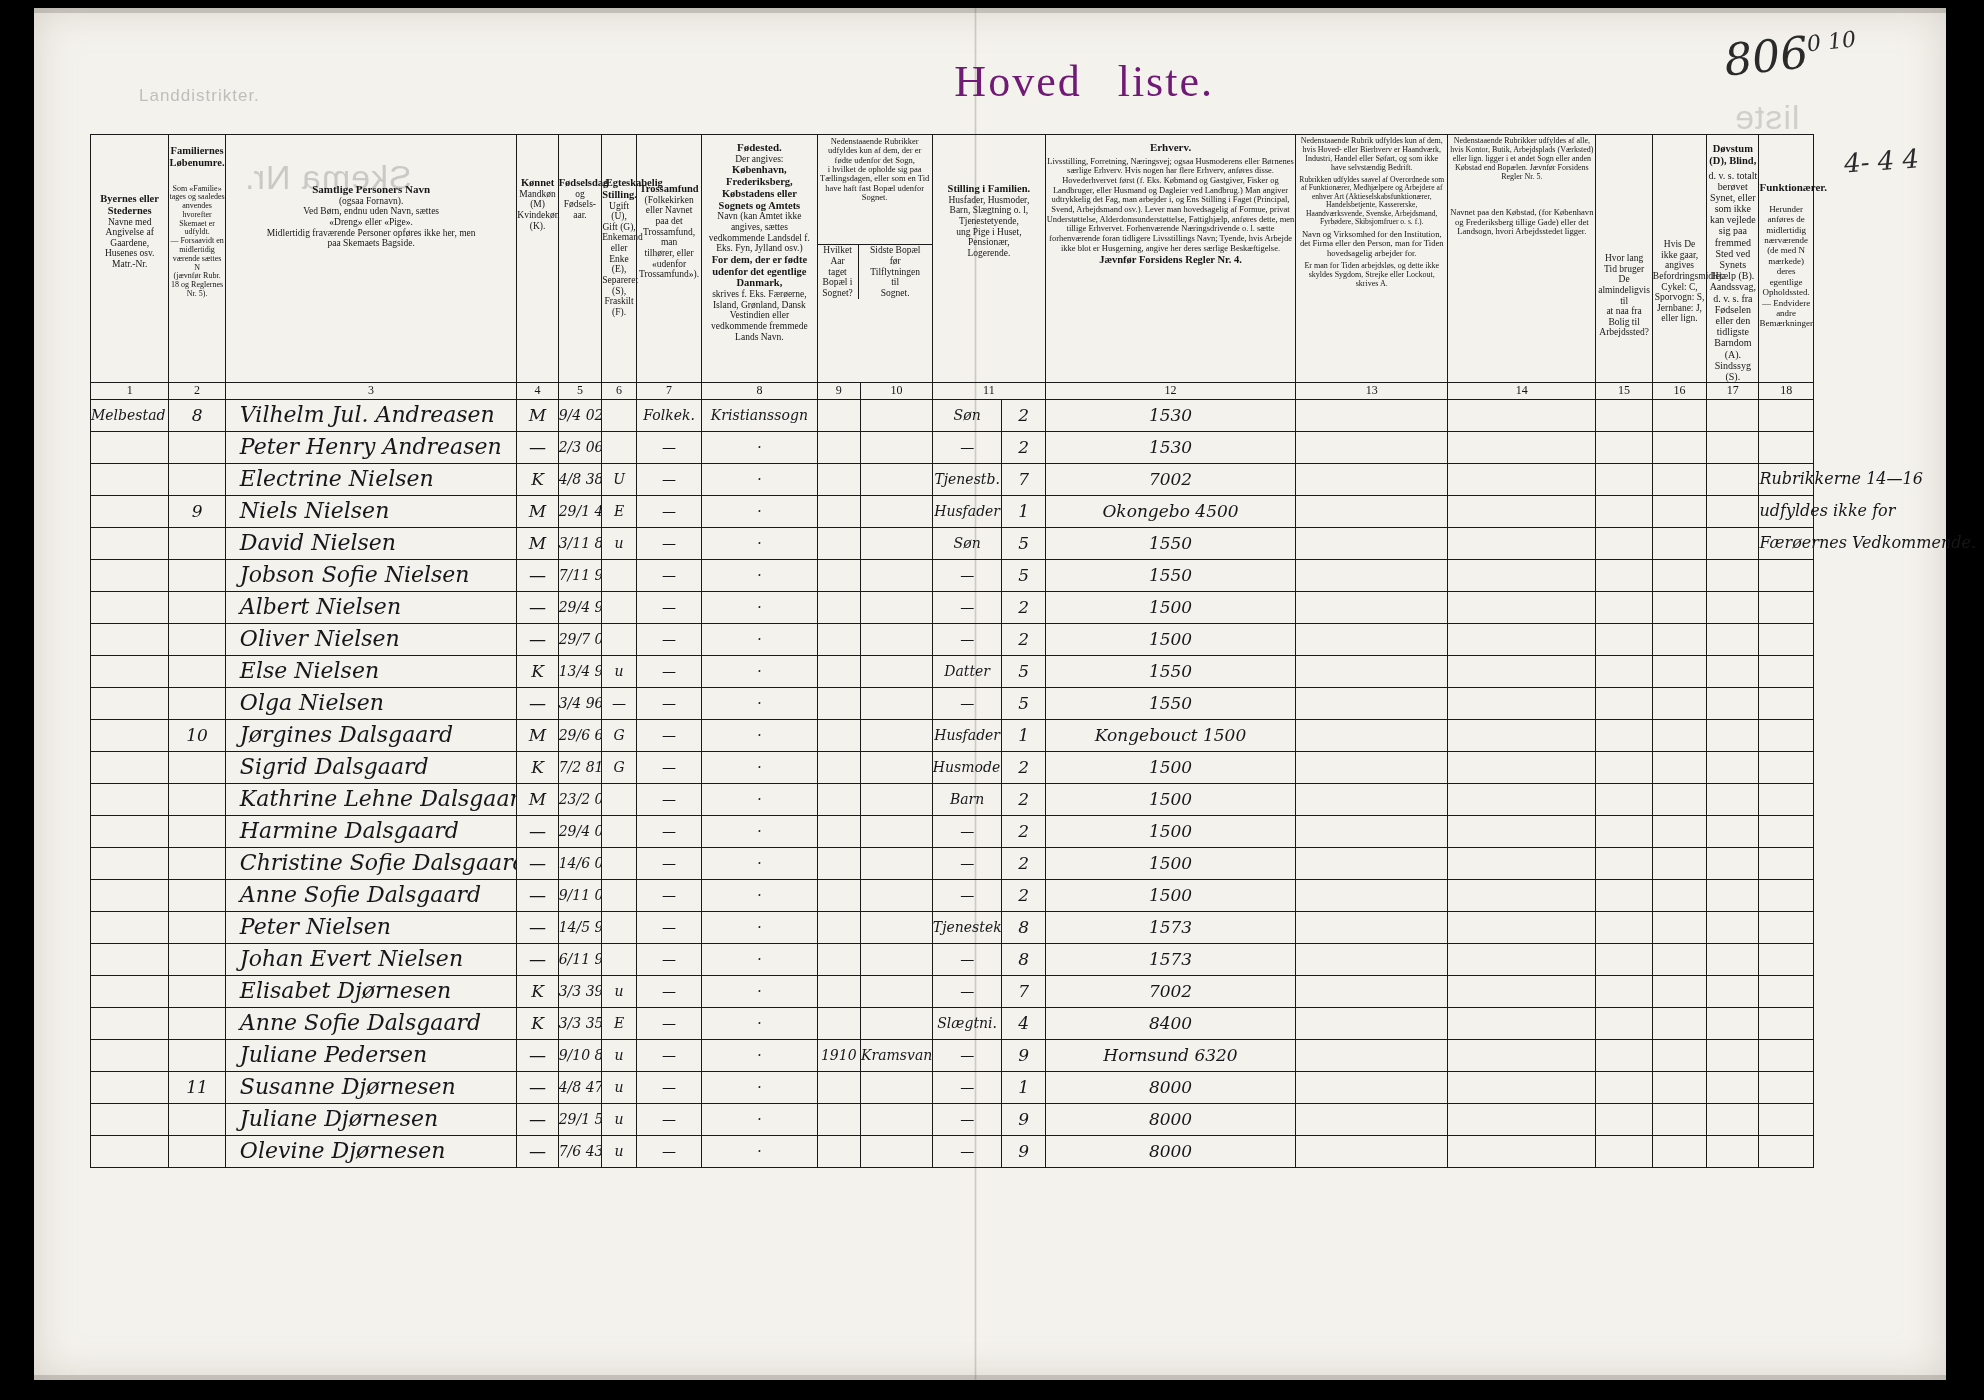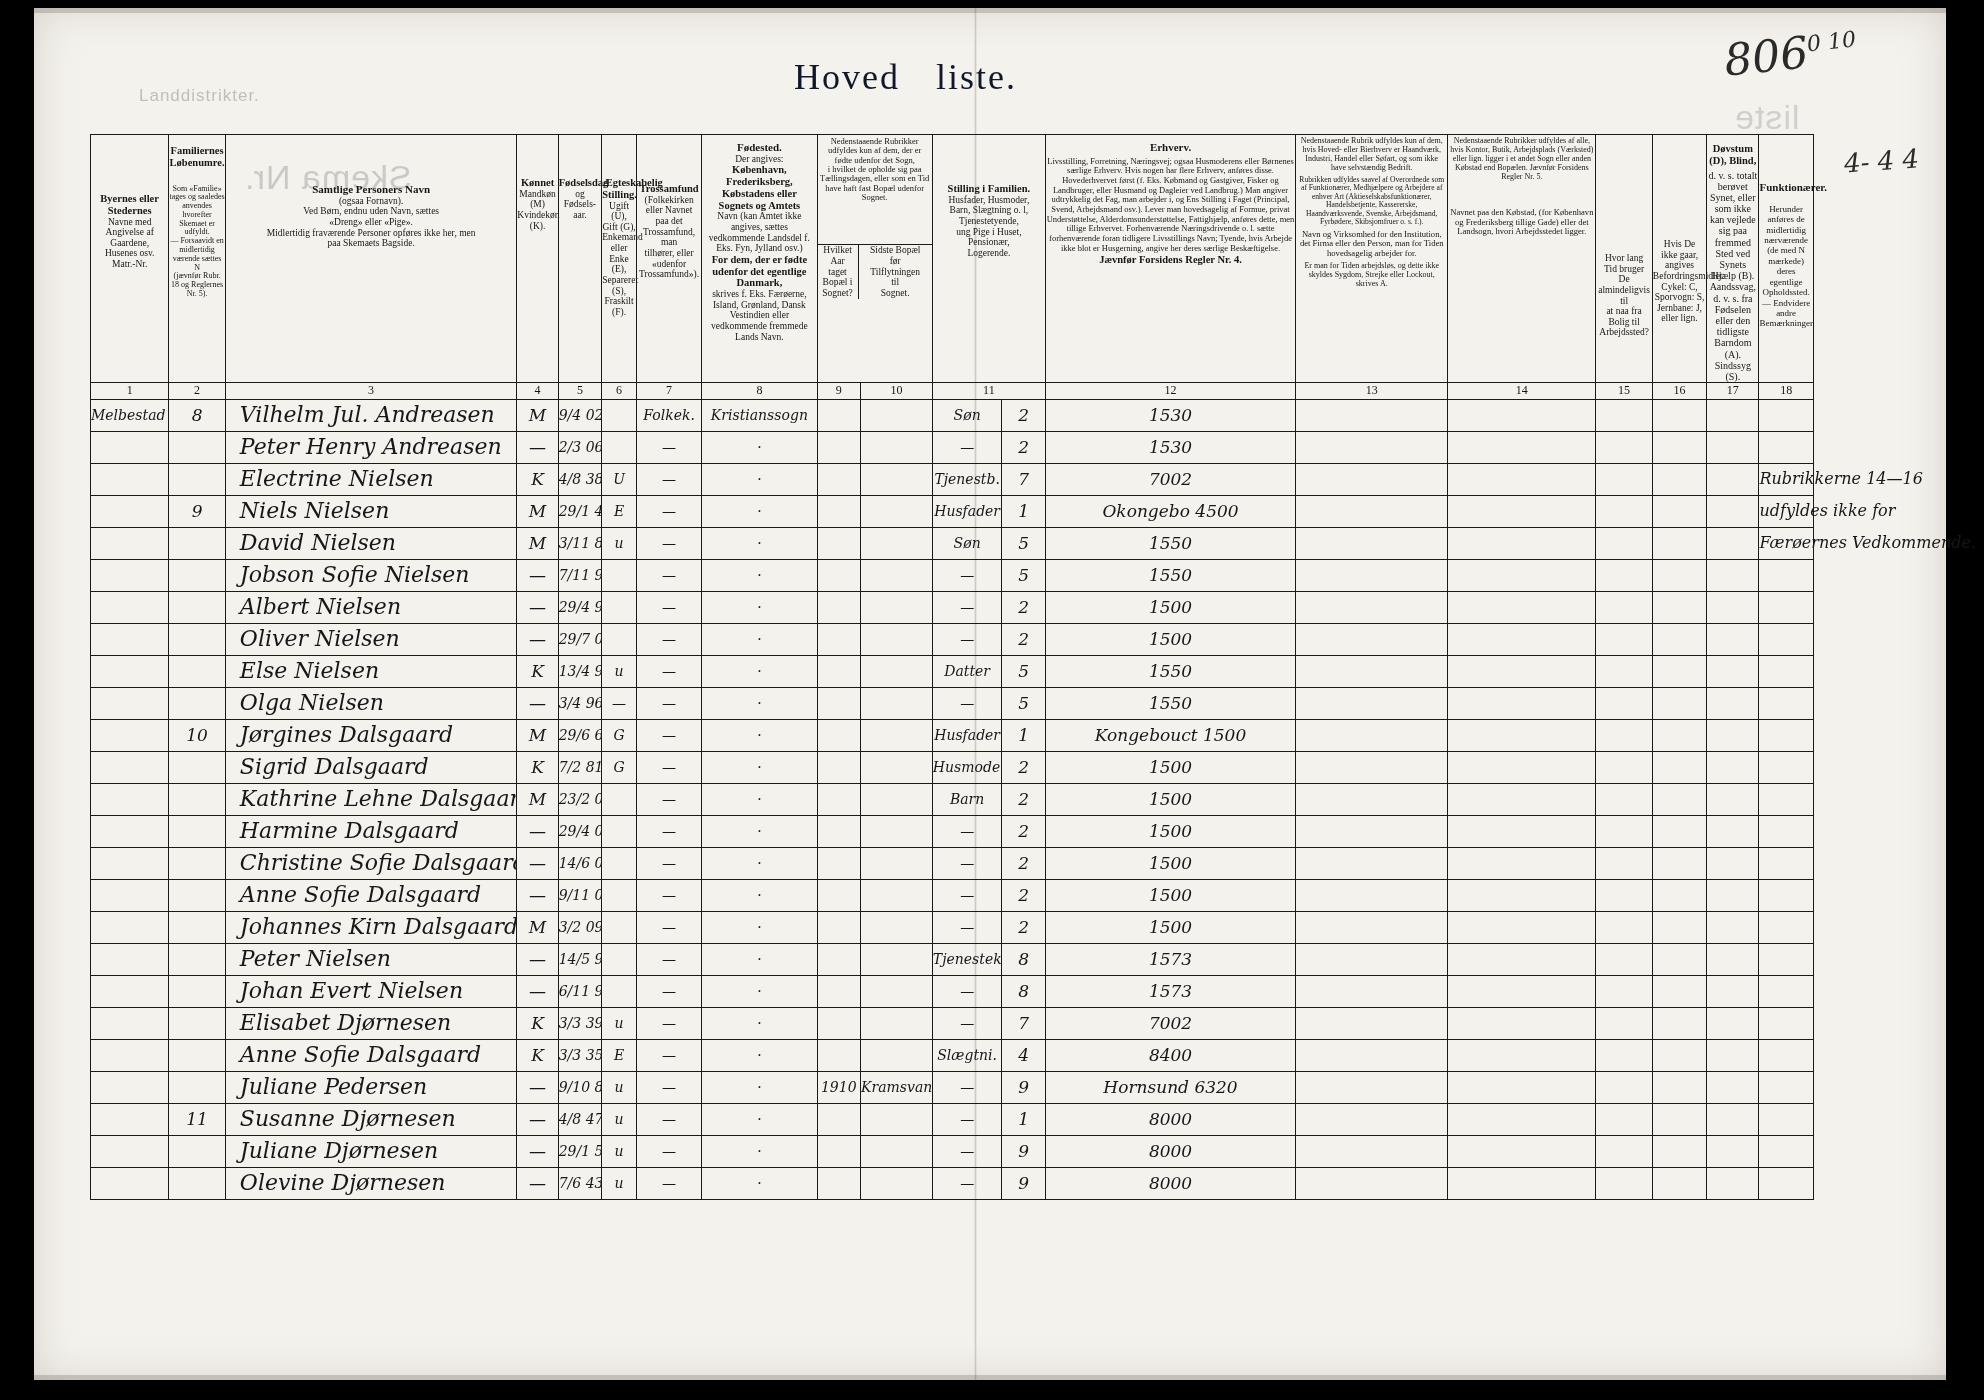--- a/index.html
+++ b/index.html
@@ -41,25 +41,25 @@
     position: absolute;
     background: rgba(90,85,75,0.25);
   }
 
   
   #title {
     position: absolute;
     left: 760px;
     top: 48px;
     width: 420px;
-    text-align: left;
+    text-align: right;
     font-family: "Liberation Serif", serif;
-    font-size: 36px;
+    font-size: 44px;
     letter-spacing: 2px;
-    color: #0f172a;
+    color: #701a75;
   }
   #title .gap { display: inline-block; width: 36px; }
 
   
   #topnum {
     position: absolute;
     left: 1690px;
     top: 20px;
     font-family: "DejaVu Serif", serif;
     font-size: 44px;
@@ -759,41 +759,20 @@
               <td class="hw small"></td>
               <td class="hw small"></td>
               <td class="hw c small"></td>
               <td class="hw c small"></td>
               <td class="hw c small"></td>
               <td class="note"></td>
             </tr>
             <tr class="datarow">
               <td class="hw small"></td>
               <td class="hw c"></td>
-              <td class="hw name">Johannes Kirn Dalsgaard</td>
-              <td class="hw c">M</td>
-              <td class="hw c small">3/2 09</td>
-              <td class="hw c small"></td>
-              <td class="hw c small">—</td>
-              <td class="hw c small">·</td>
-              <td class="hw c small"></td>
-              <td class="hw c small"></td>
-              <td class="hw c small">—</td>
-              <td class="hw c">2</td>
-              <td class="hw c" colspan="1">1500</td>
-              <td class="hw small"></td>
-              <td class="hw small"></td>
-              <td class="hw c small"></td>
-              <td class="hw c small"></td>
-              <td class="hw c small"></td>
-              <td class="note"></td>
-            </tr>
-            <tr class="datarow">
-              <td class="hw small"></td>
-              <td class="hw c"></td>
               <td class="hw name">Peter Nielsen</td>
               <td class="hw c">—</td>
               <td class="hw c small">14/5 92</td>
               <td class="hw c small"></td>
               <td class="hw c small">—</td>
               <td class="hw c small">·</td>
               <td class="hw c small"></td>
               <td class="hw c small"></td>
               <td class="hw c small">Tjenestek.</td>
               <td class="hw c">8</td>

